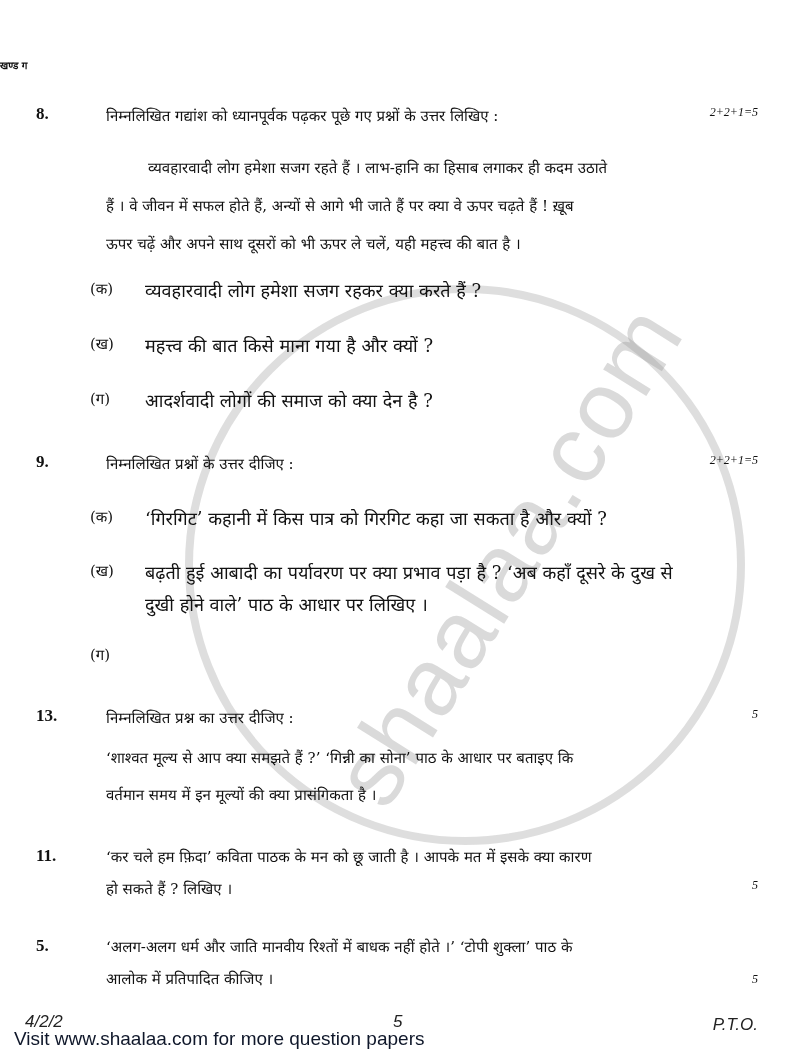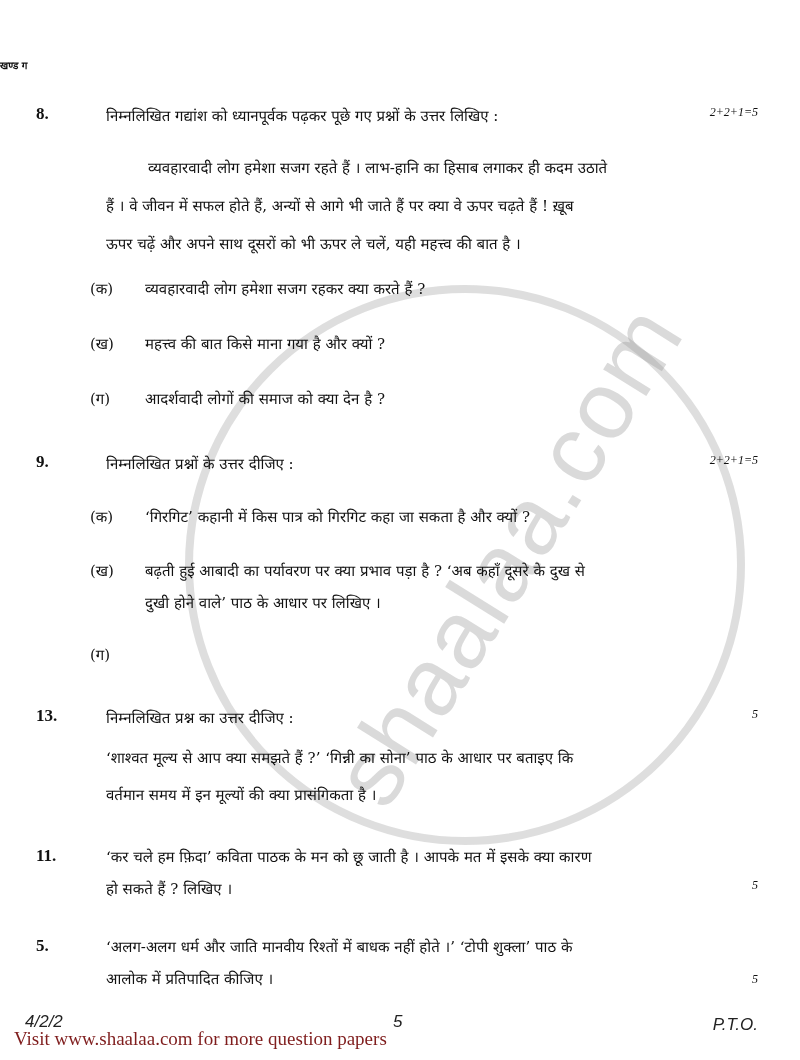--- a/index.html
+++ b/index.html
@@ -7,23 +7,23 @@
     width: 800px; height: 1060px; position: relative; overflow: hidden;
     font-family: "DejaVu Serif", serif; color: #111;
   }
   .page { position: absolute; left: 0; top: 0; width: 800px; height: 1060px; }
   .abs { position: absolute; white-space: nowrap; }
   .section-title { left: 0; width: 739px; top: 58px; font-size: 10px; font-weight: bold; }
   .qnum { font-family: "Liberation Serif", serif; font-weight: bold; font-size: 17px; left: 36px; }
   .qtext { font-size: 15px; left: 90px; margin-left: 16px; }
   .marks { font-family: "Liberation Serif", serif; font-style: italic; font-size: 12px; right: 42px; }
   .sub-label { font-size: 15px; left: 90px; }
-  .sub-text { font-size: 15px; left: 145px; }
+  .sub-text { font-size: 18px; left: 145px; }
   .footer { font-family: "Liberation Sans", sans-serif; font-size: 17px; color: #222; font-style: italic; }
-  .visit { font-family: Liberation Serif, serif; font-size: 19px; color: #7f1d1d; }
+  .visit { font-family: Liberation Sans, sans-serif; font-size: 19px; color: #0f172a; }
   .watermark-ring {
     position: absolute; left: 185px; top: 285px; width: 560px; height: 560px;
     border-radius: 50%; border: 8px solid rgba(160,160,160,0.35); box-sizing: border-box;
     pointer-events: none;
   }
   .watermark-text {
     position: absolute; left: 225px; top: 500px; font-family: "Liberation Sans", sans-serif;
     font-size: 96px; color: rgba(150,150,150,0.35); transform: rotate(-58deg);
     transform-origin: center; pointer-events: none; letter-spacing: 2px;
   }

